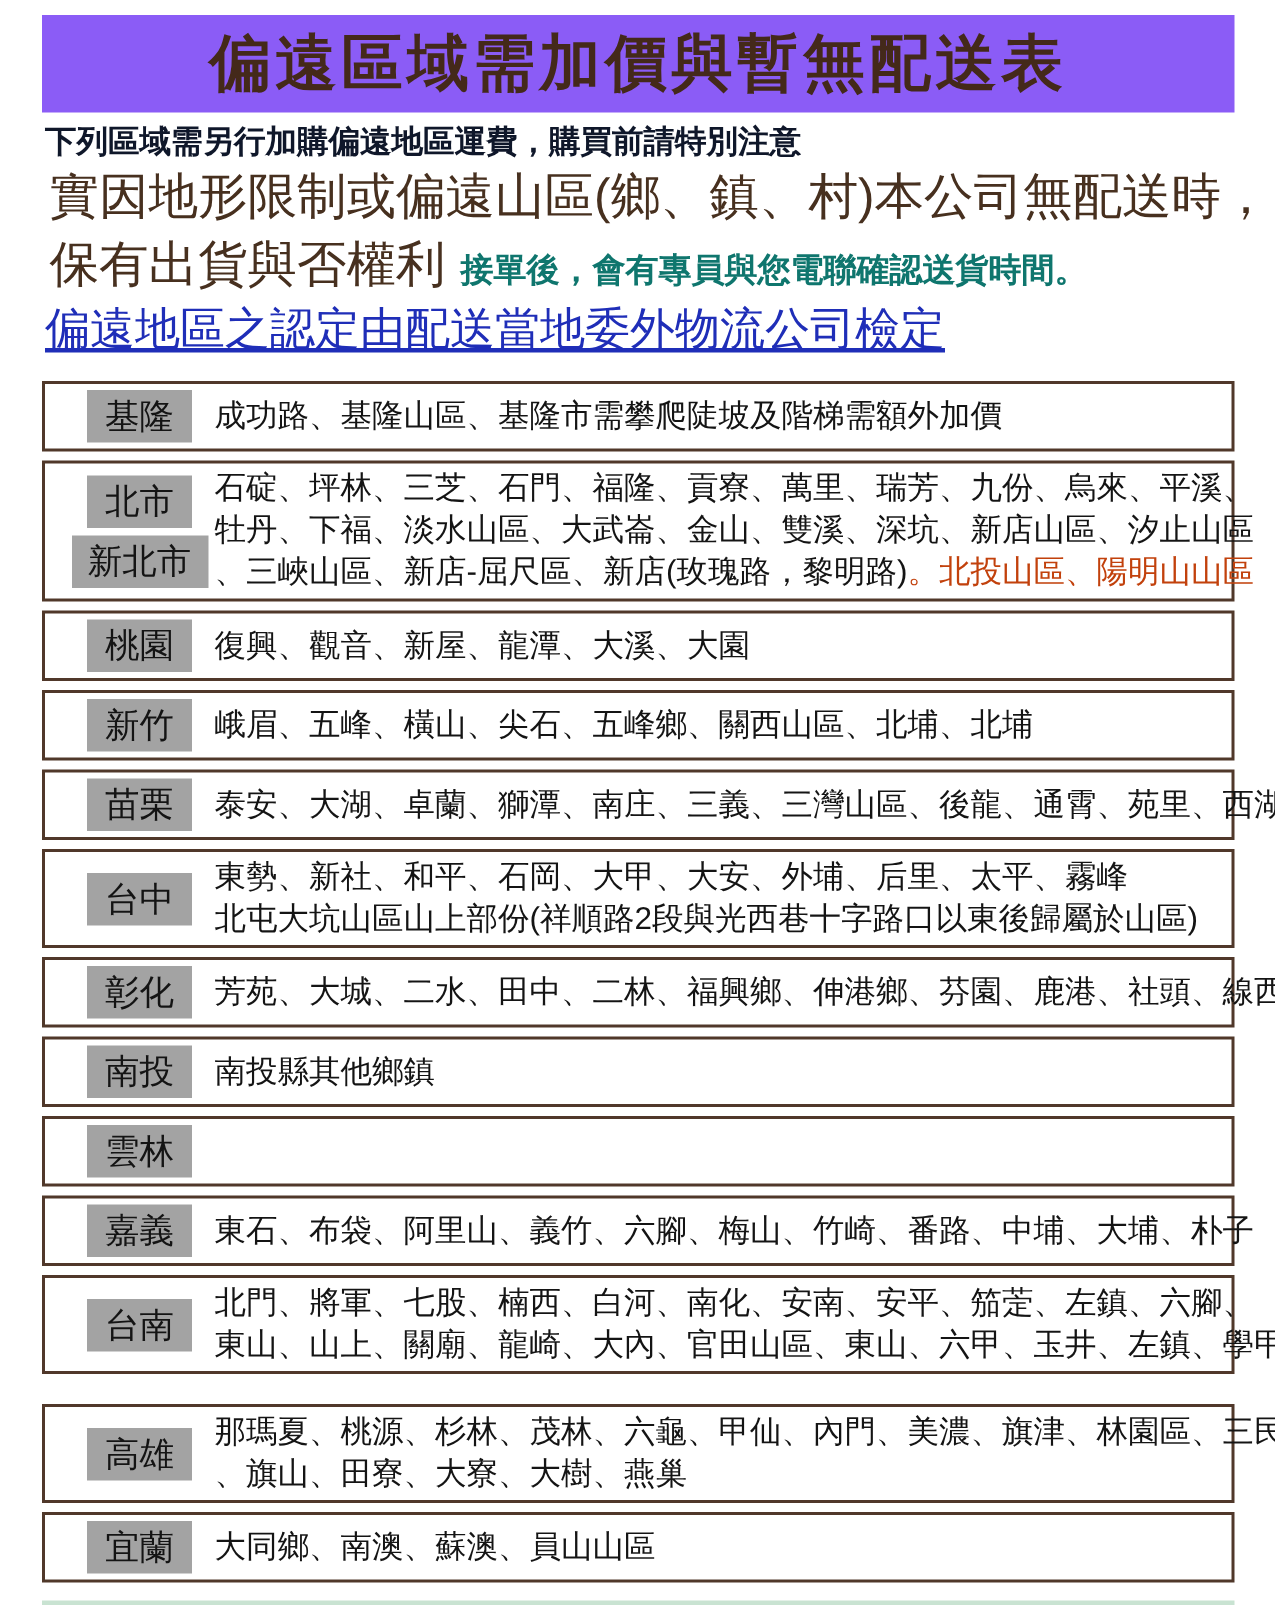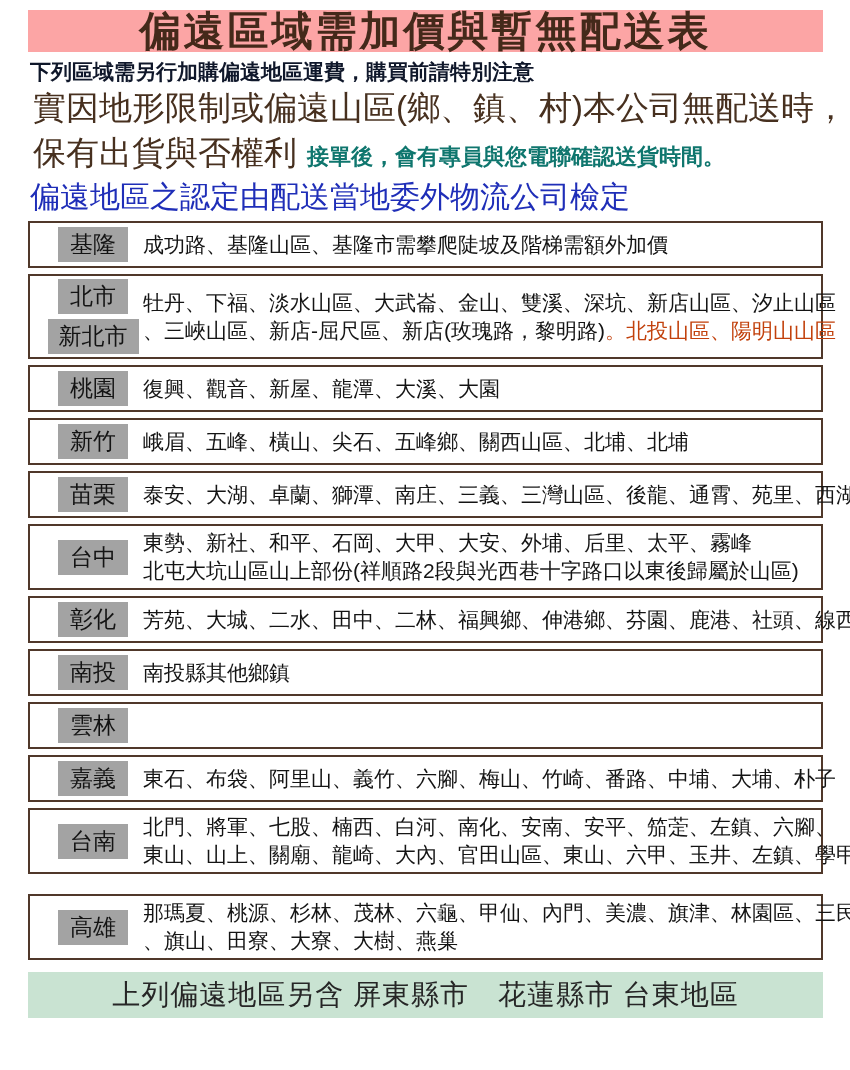--- a/index.html
+++ b/index.html
@@ -3,40 +3,40 @@
 <meta charset="utf-8">
 <style>
   html,body{margin:0;padding:0;}
   body{
     width:850px;height:1070px;overflow:hidden;background:#ffffff;
     font-family:"Liberation Sans","DejaVu Sans",sans-serif;
   }
   .page{padding:10px 27px 0 28px;}
 
   .banner{
-    background:#fca5a5;height:42px;
+    background:#8b5cf6;height:65px;
     display:flex;align-items:center;justify-content:center;
   }
   .banner .title{
     font-size:41px;font-weight:bold;color:#44291a;letter-spacing:3px;line-height:1;
   }
 
   .red-notice{
     color:#0f172a;font-weight:bold;font-size:21px;
     margin:7px 0 0 2px;line-height:26px;
   }
   .policy-line{
     color:#47301f;font-size:33px;line-height:45px;margin-left:5px;white-space:nowrap;
   }
   .policy-line .red-inline{
     color:#0f766e;font-weight:bold;font-size:22px;margin-left:10px;
   }
   .blue-note{
-    color:#1f2eb8;font-size:30px;line-height:35px;margin:0 0 7px 2px;
-    text-underline-offset:3px;white-space:nowrap;
+    color:#1f2eb8;font-size:30px;line-height:35px;margin:0 0 17px 2px;
+    text-decoration:underline;text-underline-offset:3px;white-space:nowrap;
   }
 
   .region-table{margin-top:0;}
   .row{
     display:flex;align-items:center;
     border:2px solid #50382a;margin-bottom:6px;
     padding:3px 8px 3px 13px;min-height:37px;background:#ffffff;
   }
   .row.gap-before{margin-top:20px;}
   .labelcol{
@@ -86,20 +86,21 @@
         <div class="line">成功路、基隆山區、基隆市需攀爬陡坡及階梯需額外加價</div>
       </div>
     </div>
 
     <div class="row">
       <div class="labelcol">
         <div class="label">北市</div>
         <div class="label">新北市</div>
       </div>
       <div class="content">
+        <div class="line">石碇、坪林、三芝、石門、福隆、貢寮、萬里、瑞芳、九份、烏來、平溪、</div>
         <div class="line">牡丹、下福、淡水山區、大武崙、金山、雙溪、深坑、新店山區、汐止山區</div>
         <div class="line"><span>、三峽山區、新店-屈尺區、新店(玫瑰路，黎明路)</span><span class="gray">。北投山區、陽明山山區</span></div>
       </div>
     </div>
 
     <div class="row">
       <div class="labelcol">
         <div class="label">桃園</div>
       </div>
       <div class="content">
@@ -181,20 +182,28 @@
     <div class="row gap-before">
       <div class="labelcol">
         <div class="label">高雄</div>
       </div>
       <div class="content">
         <div class="line">那瑪夏、桃源、杉林、茂林、六龜、甲仙、內門、美濃、旗津、林園區、三民</div>
         <div class="line">、旗山、田寮、大寮、大樹、燕巢</div>
       </div>
     </div>
 
+    <div class="row">
+      <div class="labelcol">
+        <div class="label">宜蘭</div>
+      </div>
+      <div class="content">
+        <div class="line">大同鄉、南澳、蘇澳、員山山區</div>
+      </div>
+    </div>
 
   </div>
 
   <div class="footer-banner">
     <div class="footer-text">上列偏遠地區另含 屏東縣市　花蓮縣市 台東地區</div>
   </div>
 
 </div>
 
 </body></html>

